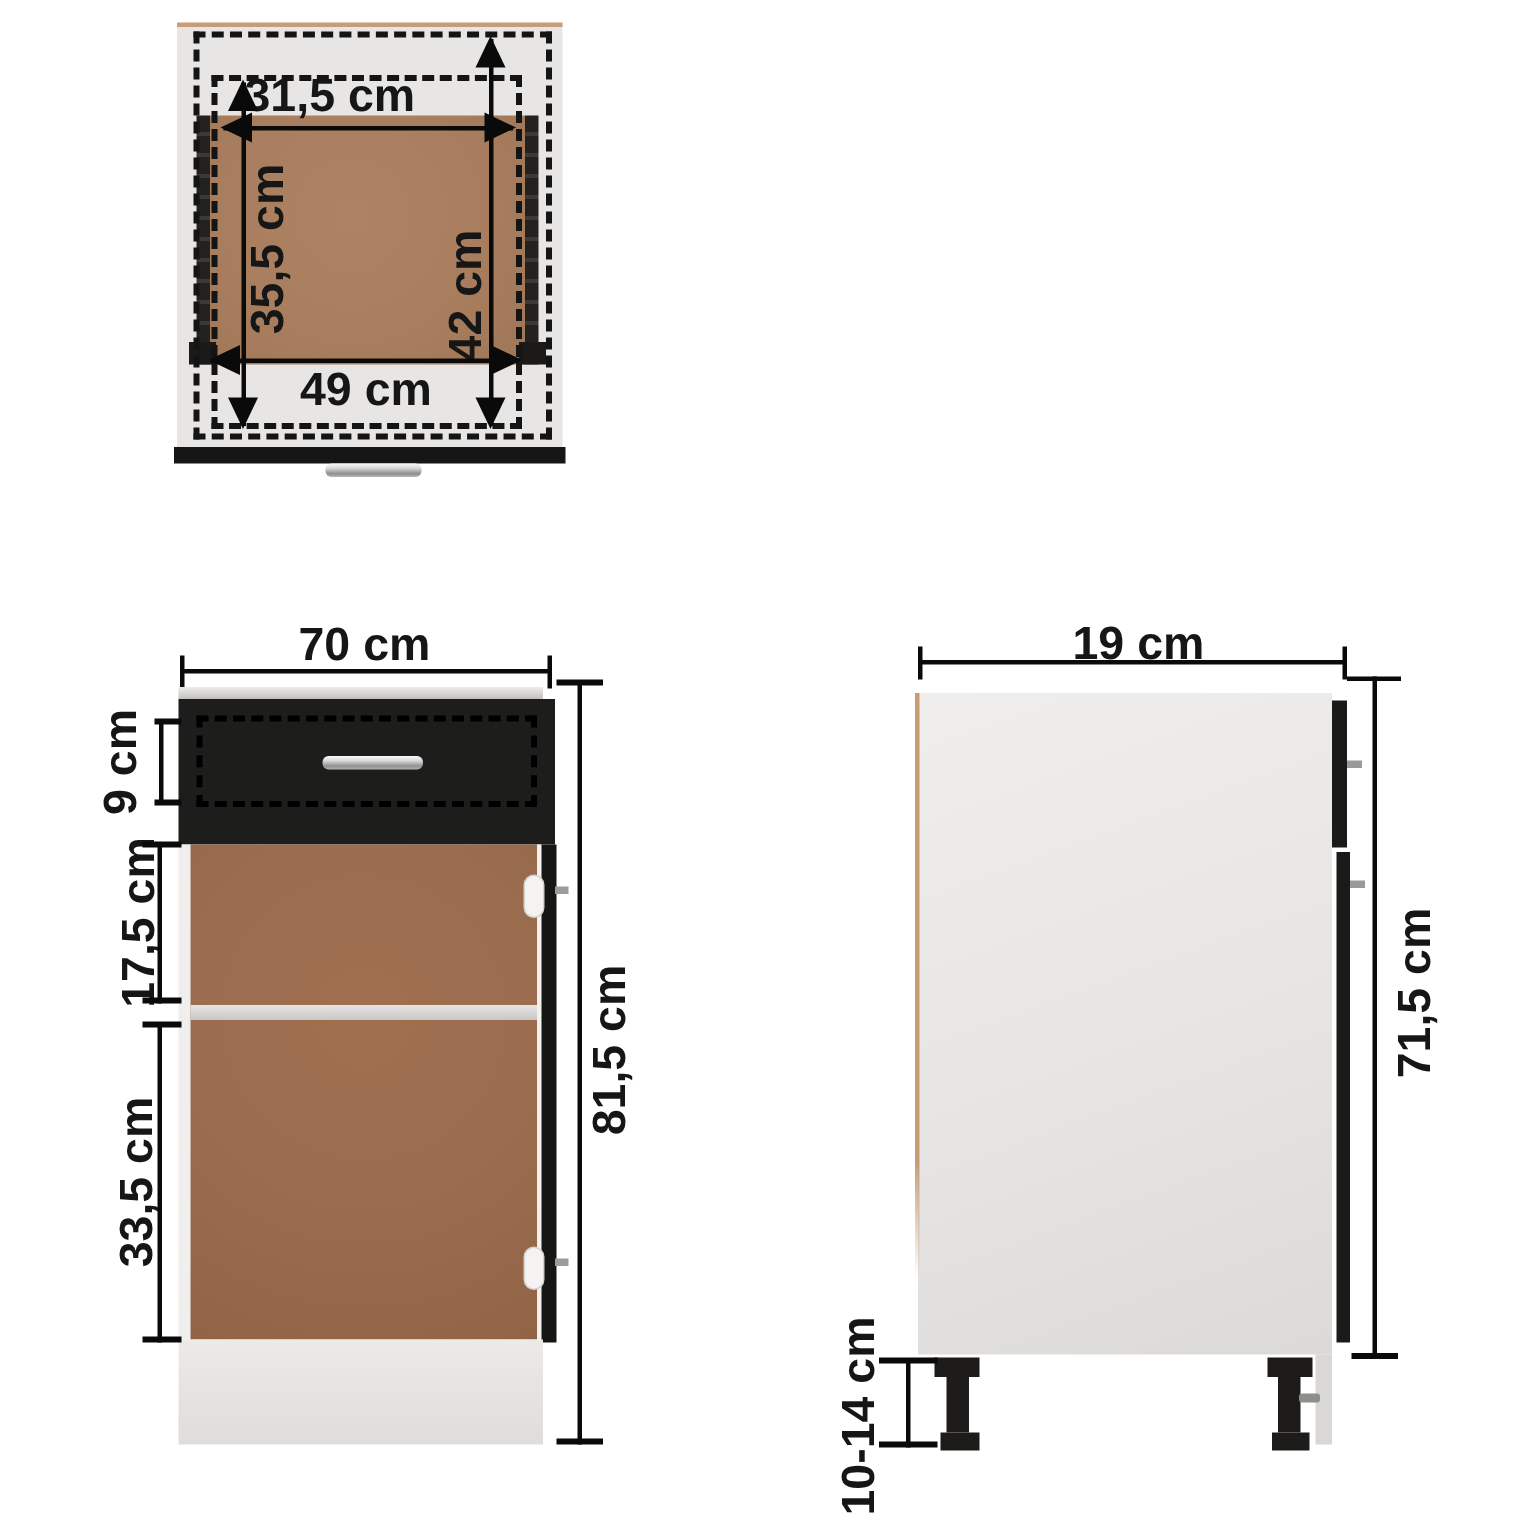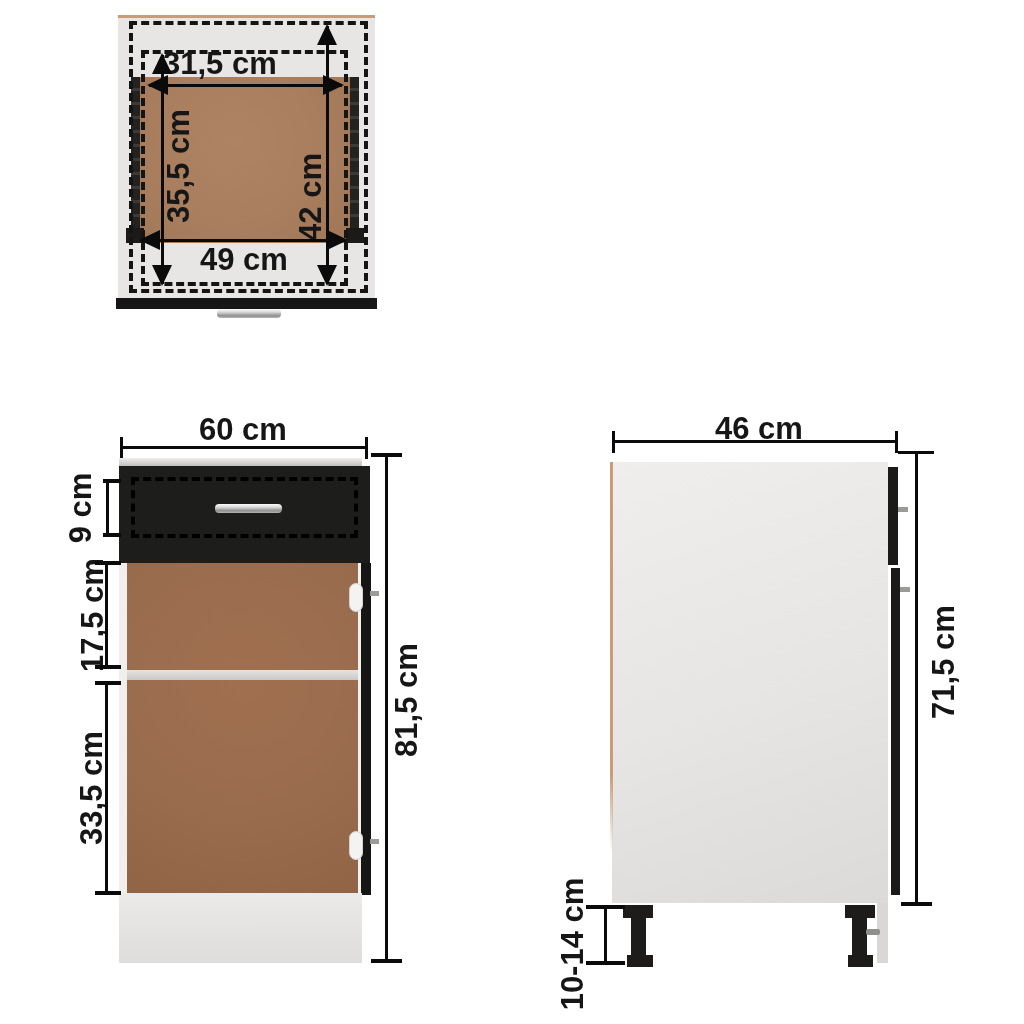--- a/index.html
+++ b/index.html
@@ -57,21 +57,21 @@
     <div class="v-arrow" style="left:161px;top:55px;height:229px;"></div>
 
     <span class="dim-label rot" style="left:310px;top:197px;">42 cm</span>
     <div class="v-arrow" style="left:326px;top:26px;height:258px;"></div>
 
     <div class="h-arrow" style="left:141px;top:239px;width:205px;"></div>
     <span class="dim-label" style="left:200px;top:244px;">49 cm</span>
   </div>
 
   <div>
-    <span class="dim-label" style="left:199px;top:414px;">60 cm</span>
+    <span class="dim-label" style="left:199px;top:414px;">70 cm</span>
     <div class="dim-h" style="left:120px;top:446px;width:248px;"></div>
 
     <div class="abs" style="left:119px;top:458px;width:243px;height:8px;background:linear-gradient(180deg,#eeedeb,#c2c1bf);"></div>
     <div class="abs" style="left:119px;top:466px;width:251px;height:97px;background:#1d1d1c;"></div>
     <div class="dashed" style="left:131px;top:477px;width:227px;height:61px;border-color:#000;"></div>
     <div class="abs silver" style="left:215px;top:504px;width:67px;height:9px;"></div>
 
     <div class="abs" style="left:119px;top:563px;width:8px;height:330px;background:#f0efed;"></div>
     <div class="abs" style="left:127px;top:563px;width:231px;height:330px;background:radial-gradient(circle at 50% 35%,#a06f50 0%,#9a6c4e 55%,#916446 100%);"></div>
     <div class="abs" style="left:127px;top:670px;width:231px;height:10px;background:linear-gradient(180deg,#e5e4e2,#c9c8c6);"></div>
@@ -98,21 +98,21 @@
     <div class="tick" style="left:95px;top:681px;width:26px;height:4px;"></div>
     <div class="tick" style="left:95px;top:891px;width:26px;height:4px;"></div>
 
     <span class="dim-label rot" style="left:406px;top:700px;">81,5 cm</span>
     <div class="line" style="left:385px;top:455px;width:3px;height:508px;"></div>
     <div class="tick" style="left:371px;top:453px;width:31px;height:4px;"></div>
     <div class="tick" style="left:371px;top:959px;width:31px;height:4px;"></div>
   </div>
 
   <div>
-    <span class="dim-label" style="left:715px;top:413px;">46 cm</span>
+    <span class="dim-label" style="left:715px;top:413px;">19 cm</span>
     <div class="dim-h" style="left:612px;top:440px;width:286px;"></div>
     <div class="line" style="left:898px;top:451px;width:36px;height:3px;"></div>
 
     <div class="abs" style="left:612px;top:462px;width:276px;height:441px;background:linear-gradient(160deg,#efeeec 0%,#e6e5e3 55%,#dbdad8 100%);"></div>
     <div class="abs" style="left:610px;top:462px;width:3px;height:390px;background:linear-gradient(180deg,#c79c78 0%,#c79c78 80%,rgba(199,156,120,0));"></div>
     <div class="abs" style="left:888px;top:467px;width:10px;height:98px;background:#1a1a19;"></div>
     <div class="abs" style="left:891px;top:568px;width:9px;height:327px;background:#1a1a19;"></div>
     <div class="abs" style="left:898px;top:507px;width:10px;height:5px;background:#9a9a98;"></div>
     <div class="abs" style="left:900px;top:587px;width:10px;height:5px;background:#9a9a98;"></div>
     <div class="abs" style="left:877px;top:903px;width:11px;height:60px;background:#d9d8d6;"></div>

